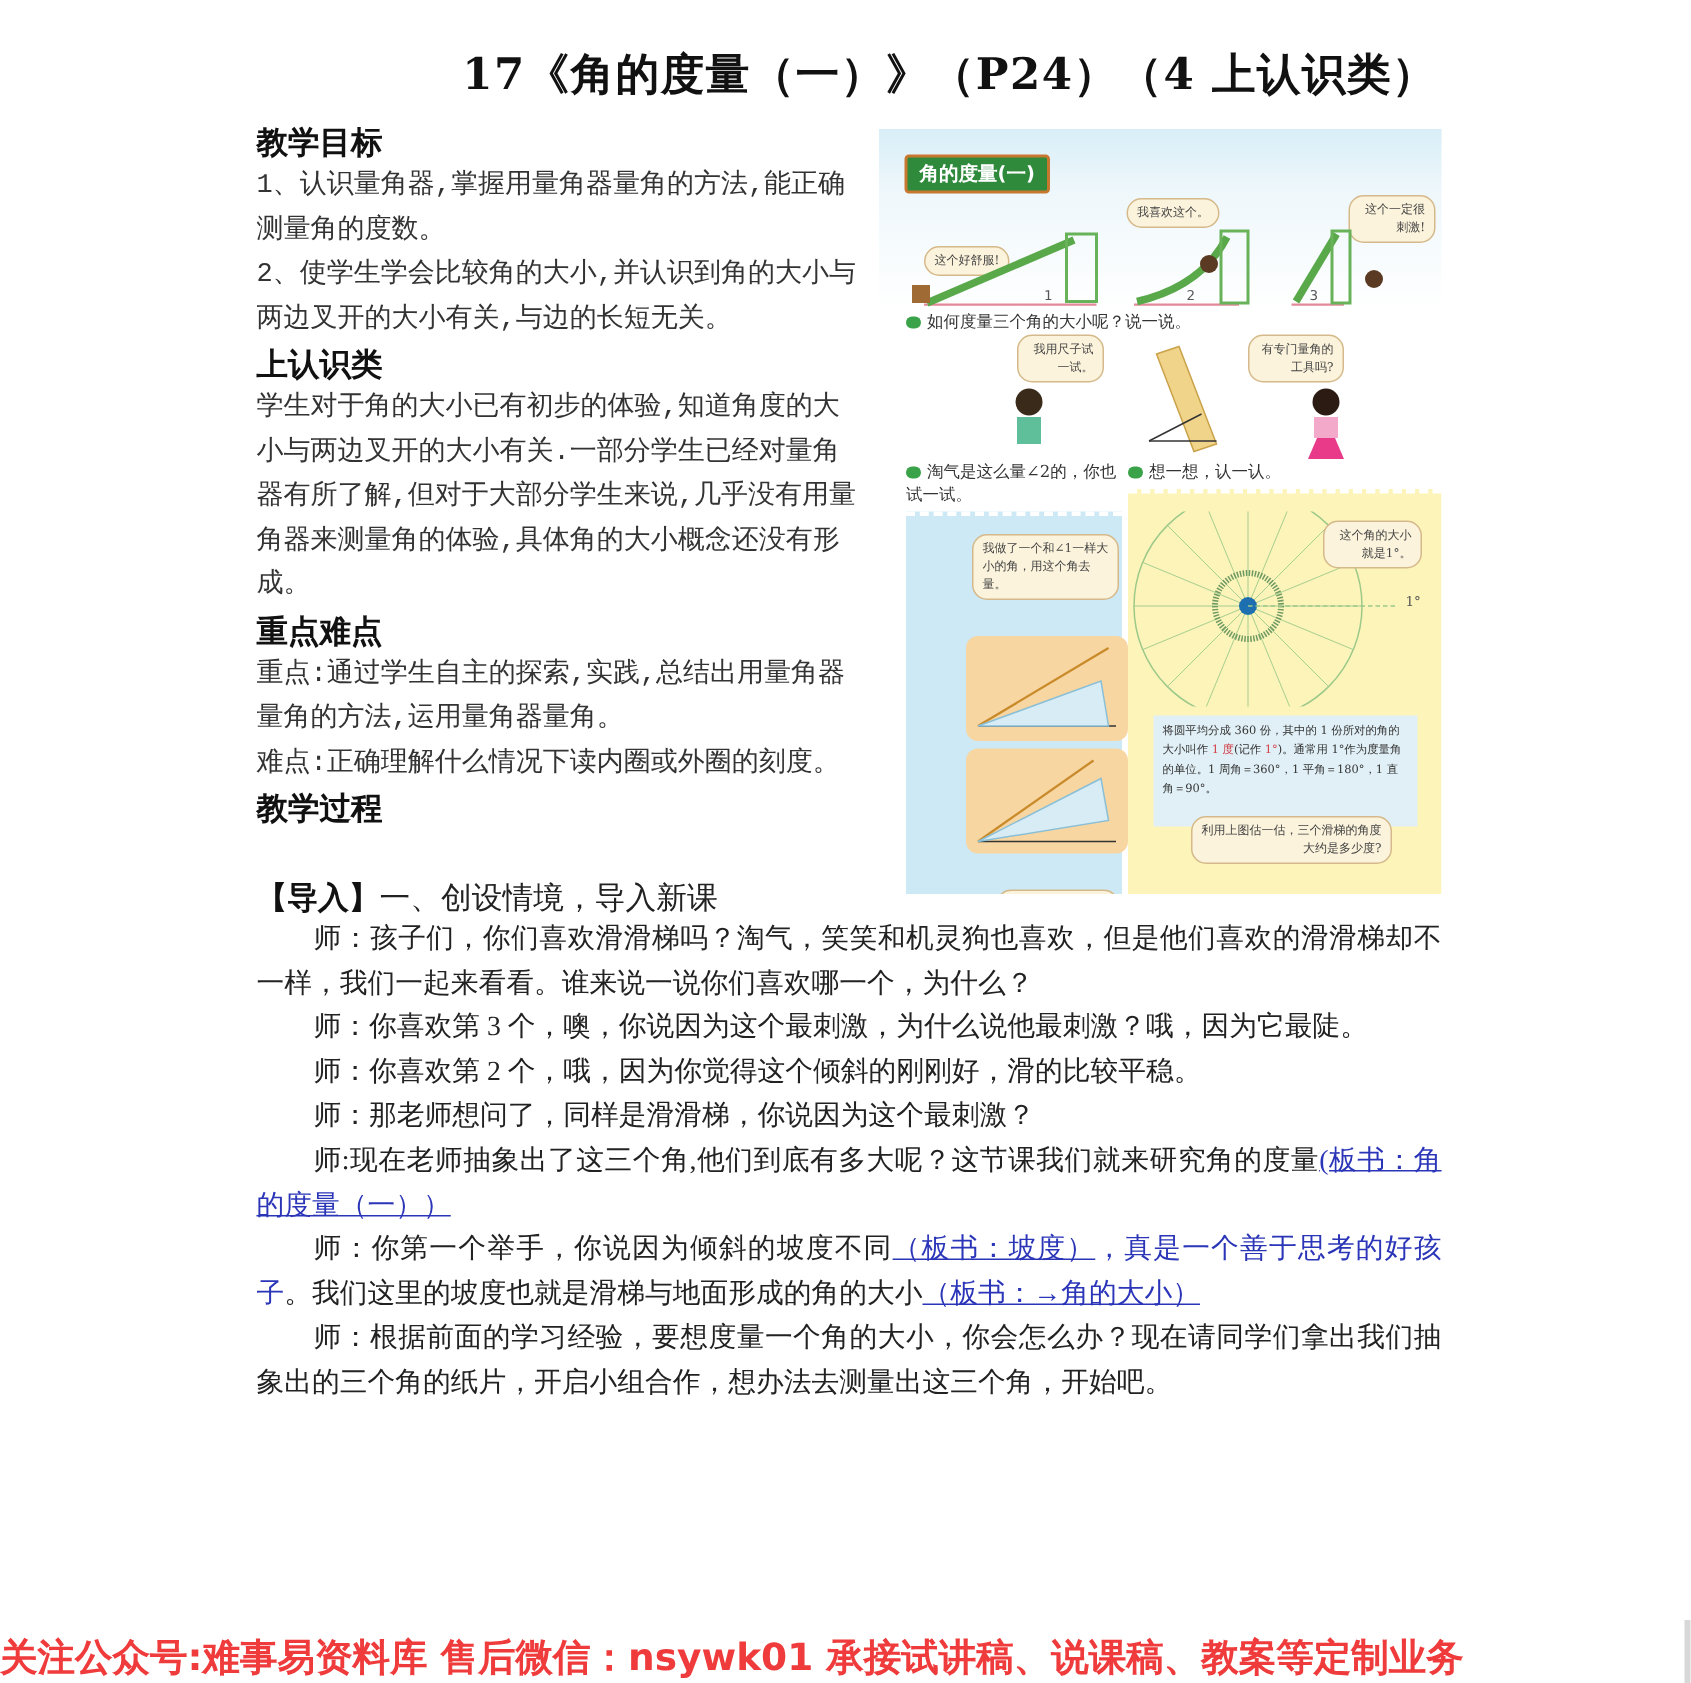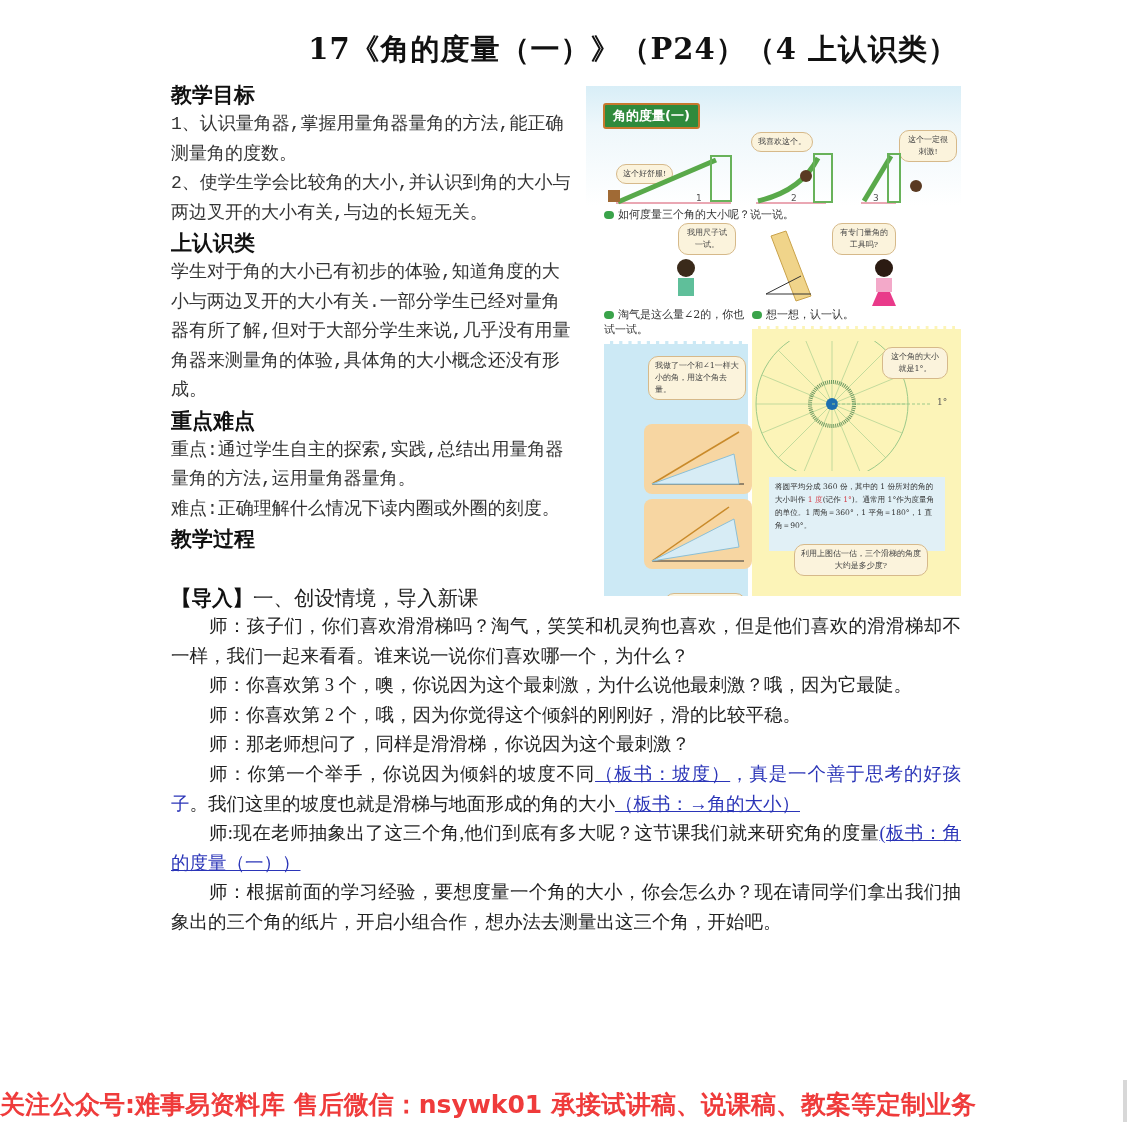--- a/index.html
+++ b/index.html
@@ -22,21 +22,21 @@
   .ul { color:#2b35b8; text-decoration:underline; text-decoration-color:#2b35b8; }
 
   
   .book { position:absolute; left:586px; top:86px; width:375px; height:510px;
           background:linear-gradient(#d8eef7 0px,#eef7fb 40px,#ffffff 120px); overflow:hidden; }
   .book-title { position:absolute; left:17px; top:17px; background:#2f8a3c; color:#fff;
           border:2px solid #c8782e; border-radius:3px; font-family:"DejaVu Sans",sans-serif;
           font-size:13px; font-weight:bold; padding:2px 8px; }
   .bubble { position:absolute; background:#fbf3dc; border:1px solid #d6b98a; border-radius:10px;
           font-family:"DejaVu Serif",serif; font-size:8px; line-height:12px; color:#444;
-          padding:3px 6px; text-align:center; }
+          padding:3px 6px; text-align:right; }
   .q { position:absolute; font-family:"DejaVu Serif",serif; font-size:11px; color:#333; line-height:15px; }
   .dot { display:inline-block; width:10px; height:8px; border-radius:5px; background:#3aa34a; margin-right:4px; vertical-align:middle; }
   .slide-label { position:absolute; font-size:9px; color:#555; font-family:"DejaVu Sans",sans-serif; }
   .panel-blue { position:absolute; left:18px; top:255px; width:144px; height:255px; background:#cce9f5;
           border-top:3px dashed #ffffff; }
   .panel-yellow { position:absolute; left:166px; top:240px; width:209px; height:270px; background:#fcf4b8;
           border-top:3px dashed #ffffff; }
   .note { position:absolute; left:17px; top:148px; width:176px; height:74px; background:#e1f0f6;
           font-family:"DejaVu Serif",serif; font-size:7.6px; line-height:13px; color:#333; padding:3px 6px; box-sizing:border-box; }
   .note .red { color:#d2404a; }
@@ -66,22 +66,22 @@
 
 <div class="intro-head">
   <span class="br">【导入】</span><span>一、创设情境，导入新课</span>
 </div>
 
 <div class="body-text">
   <p class="para">师：孩子们，你们喜欢滑滑梯吗？淘气，笑笑和机灵狗也喜欢，但是他们喜欢的滑滑梯却不一样，我们一起来看看。谁来说一说你们喜欢哪一个，为什么？</p>
   <p class="para">师：你喜欢第 3 个，噢，你说因为这个最刺激，为什么说他最刺激？哦，因为它最陡。</p>
   <p class="para">师：你喜欢第 2 个，哦，因为你觉得这个倾斜的刚刚好，滑的比较平稳。</p>
   <p class="para">师：那老师想问了，同样是滑滑梯，你说因为这个最刺激？</p>
+  <p class="para"><span>师:现在老师抽象出了这三个角,他们到底有多大呢？这节课我们就来研究角的度量</span><span class="ul">(板书：角的度量（一））</span></p>
   <p class="para"><span>师：你第一个举手，你说因为倾斜的坡度不同</span><span class="ul">（板书：坡度）</span><span class="blue">，真是一个善于思考的好孩子</span><span>。我们这里的坡度也就是滑梯与地面形成的角的大小</span><span class="ul">（板书：→角的大小）</span></p>
-  <p class="para"><span>师:现在老师抽象出了这三个角,他们到底有多大呢？这节课我们就来研究角的度量</span><span class="ul">(板书：角的度量（一））</span></p>
   <p class="para">师：根据前面的学习经验，要想度量一个角的大小，你会怎么办？现在请同学们拿出我们抽象出的三个角的纸片，开启小组合作，想办法去测量出这三个角，开始吧。</p>
 </div>
 
 <div class="book">
   <div class="book-title">角的度量(一)</div>
 
   <div class="bubble" style="left:30px;top:78px;">这个好舒服!</div>
   <div class="bubble" style="left:165px;top:46px;">我喜欢这个。</div>
   <div class="bubble" style="left:313px;top:44px;width:44px;">这个一定很刺激!</div>
 

